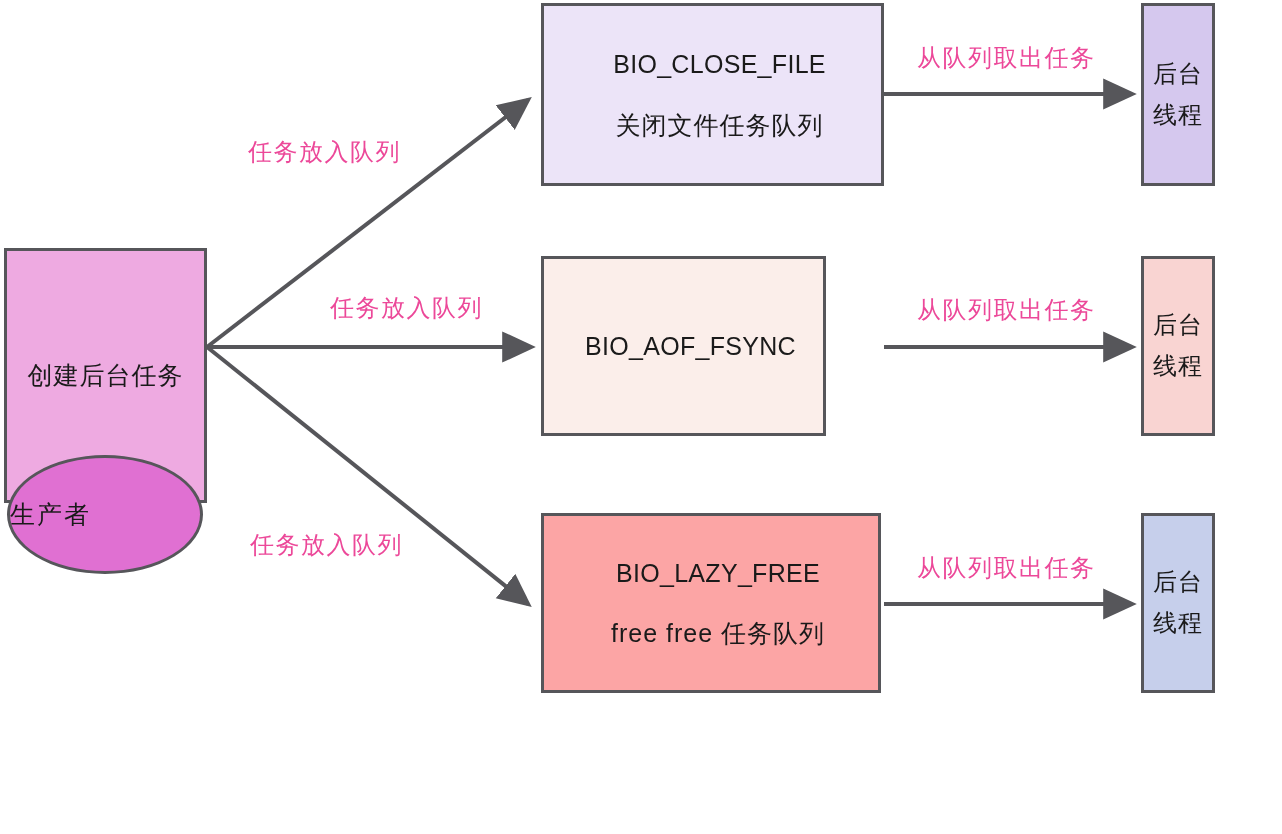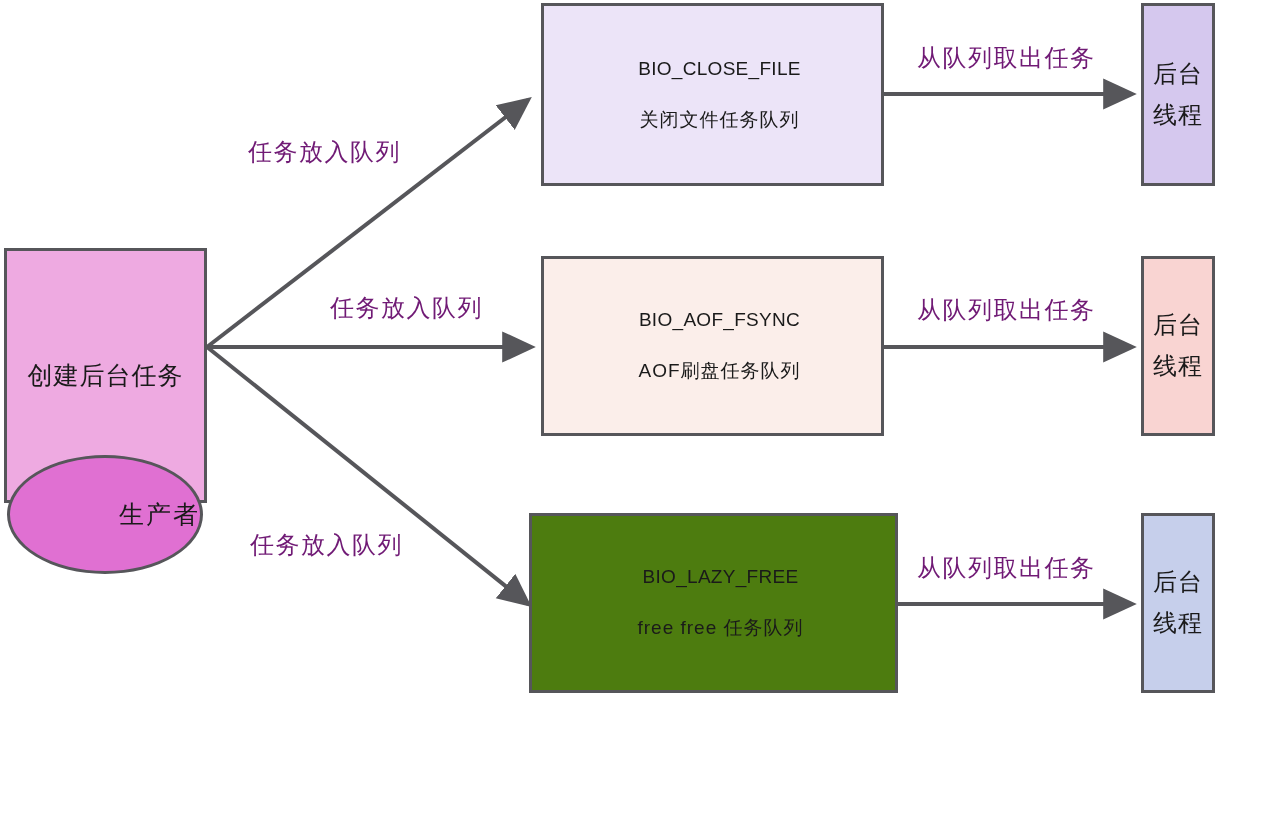--- a/index.html
+++ b/index.html
@@ -29,21 +29,21 @@
     box-sizing: border-box;
     border: 3px solid #56565a;
     display: flex;
     flex-direction: column;
     align-items: center;
     justify-content: center;
     color: #1a1a1a;
     text-align: center;
   }
   .queue-box {
-    font-size: 19px;
+    font-size: 25px;
     line-height: 1.62;
     letter-spacing: 0.3px;
     padding-left: 14px;
   }
   .queue-box .line2 {
     letter-spacing: 1px;
     margin-top: 20px;
   }
   .thread-box {
     font-size: 24px;
@@ -54,30 +54,30 @@
     font-size: 25px;
     letter-spacing: 1px;
   }
   .ellipse {
     position: absolute;
     box-sizing: border-box;
     border: 3px solid #56565a;
     border-radius: 50%;
     display: flex;
     align-items: center;
-    justify-content: flex-end;
+    justify-content: flex-start;
     font-size: 25px;
     letter-spacing: 2px;
     color: #1a1a1a;
   }
   .edge-label {
     position: absolute;
     font-size: 24px;
     letter-spacing: 1.5px;
-    color: #701a75;
+    color: #ec4899;
     white-space: nowrap;
   }
 </style>
 </head>
 <body>
 
 <div id="canvas">
 
   <svg id="edges" viewBox="0 0 1282 834">
     <defs>
@@ -115,26 +115,25 @@
 
   <div class="ellipse" style="left:7px; top:455px; width:196px; height:119px; background:#e070d2;">
     <span>生产者</span>
   </div>
 
   <div class="node queue-box" style="left:541px; top:3px; width:343px; height:183px; background:#ece4f8;">
     <span class="line1">BIO_CLOSE_FILE</span>
     <span class="line2">关闭文件任务队列</span>
   </div>
 
-  <div class="node queue-box" style="left:541px; top:256px; width:343px; height:180px; background:#fbeeea;">
+  <div class="node queue-box" style="left:541px; top:256px; width:285px; height:180px; background:#fbeeea;">
     <span class="line1">BIO_AOF_FSYNC</span>
-    <span class="line2">AOF刷盘任务队列</span>
   </div>
 
-  <div class="node queue-box" style="left:529px; top:513px; width:369px; height:180px; background:#4d7c0f;">
+  <div class="node queue-box" style="left:541px; top:513px; width:340px; height:180px; background:#fca5a5;">
     <span class="line1">BIO_LAZY_FREE</span>
     <span class="line2">free free 任务队列</span>
   </div>
 
   <div class="node thread-box" style="left:1141px; top:3px; width:74px; height:183px; background:#d5c8ee;">
     <span>后台</span>
     <span>线程</span>
   </div>
 
   <div class="node thread-box" style="left:1141px; top:256px; width:74px; height:180px; background:#f9d4d2;">

